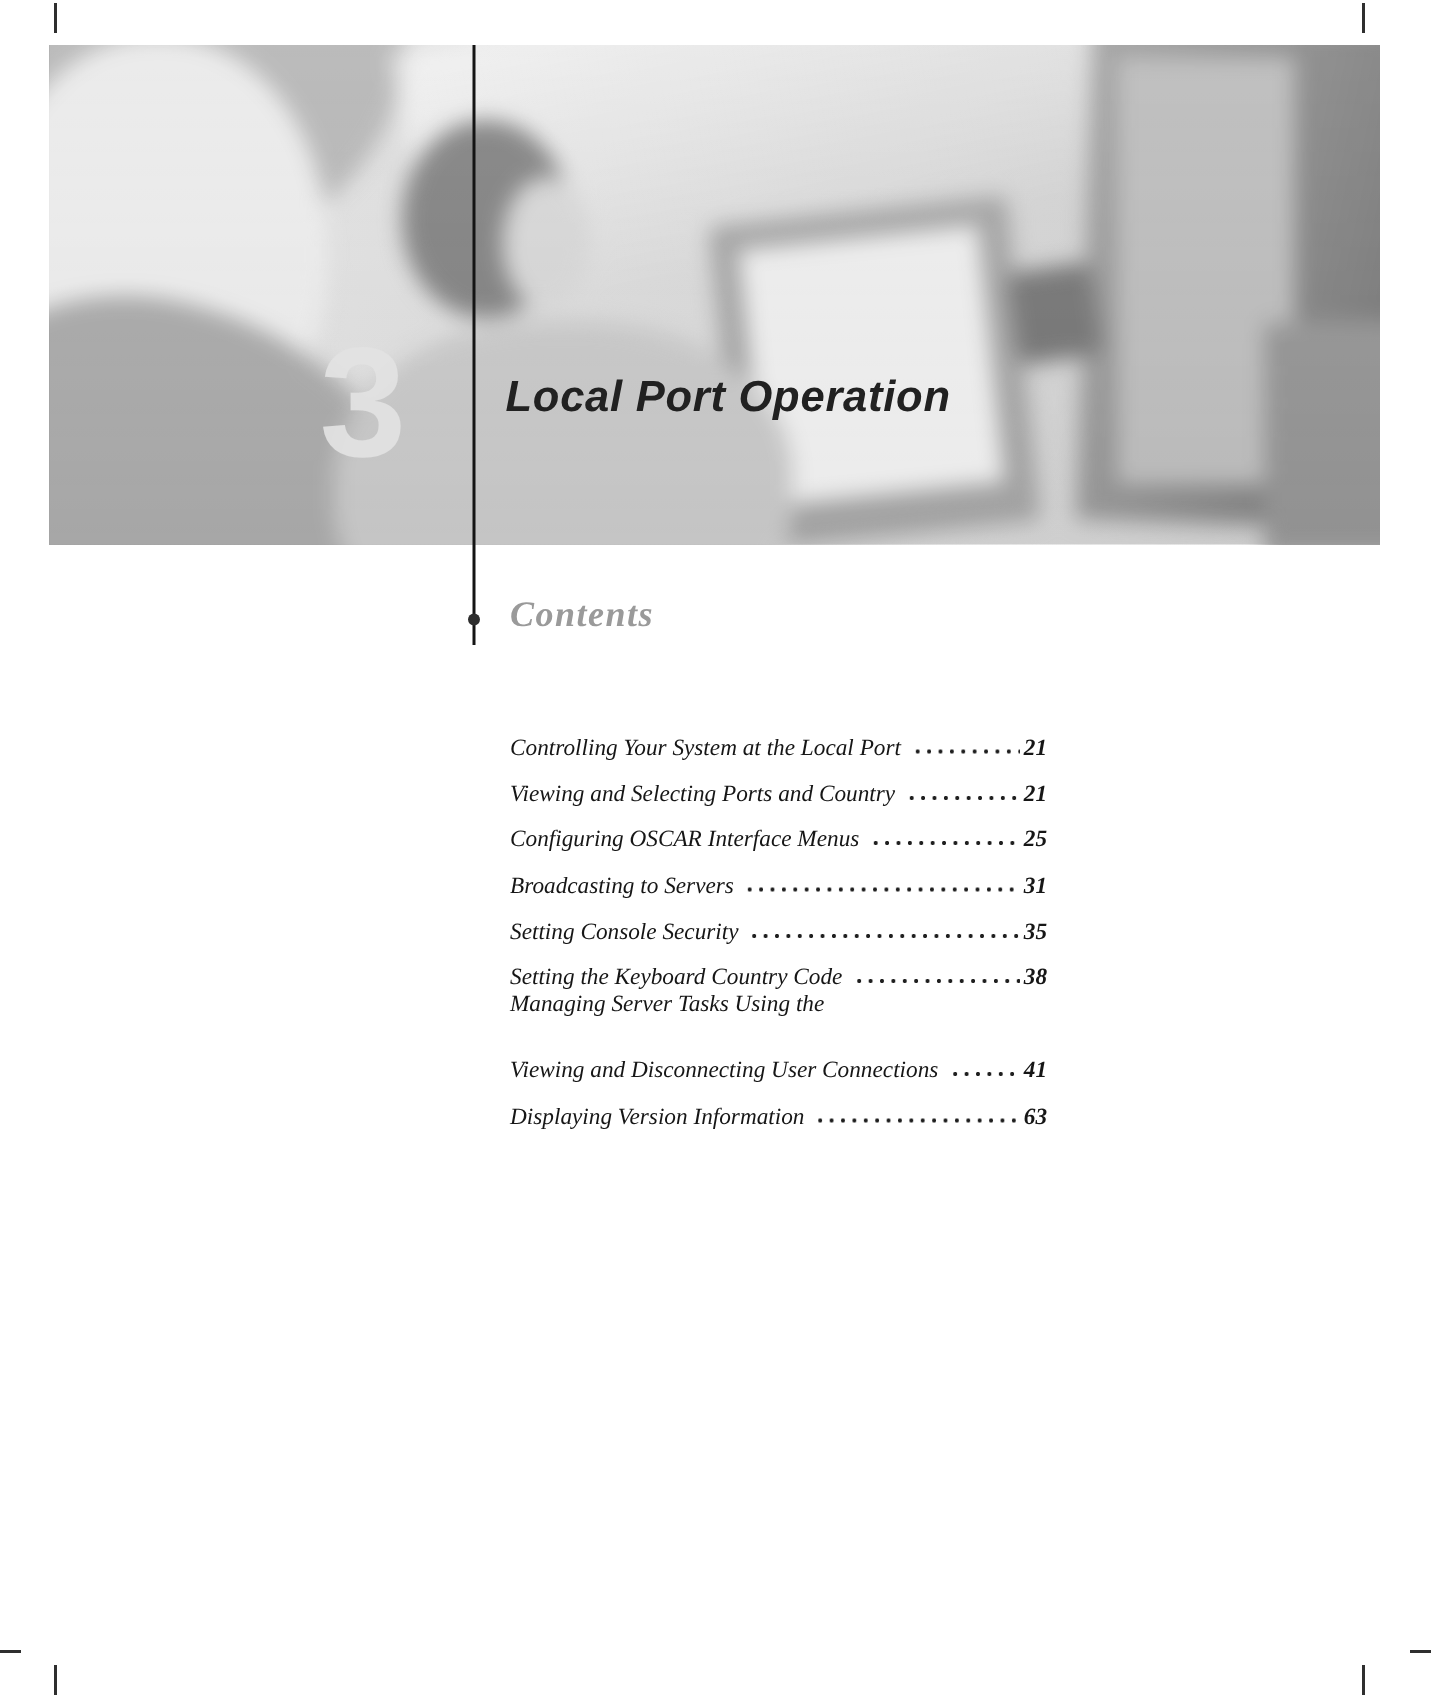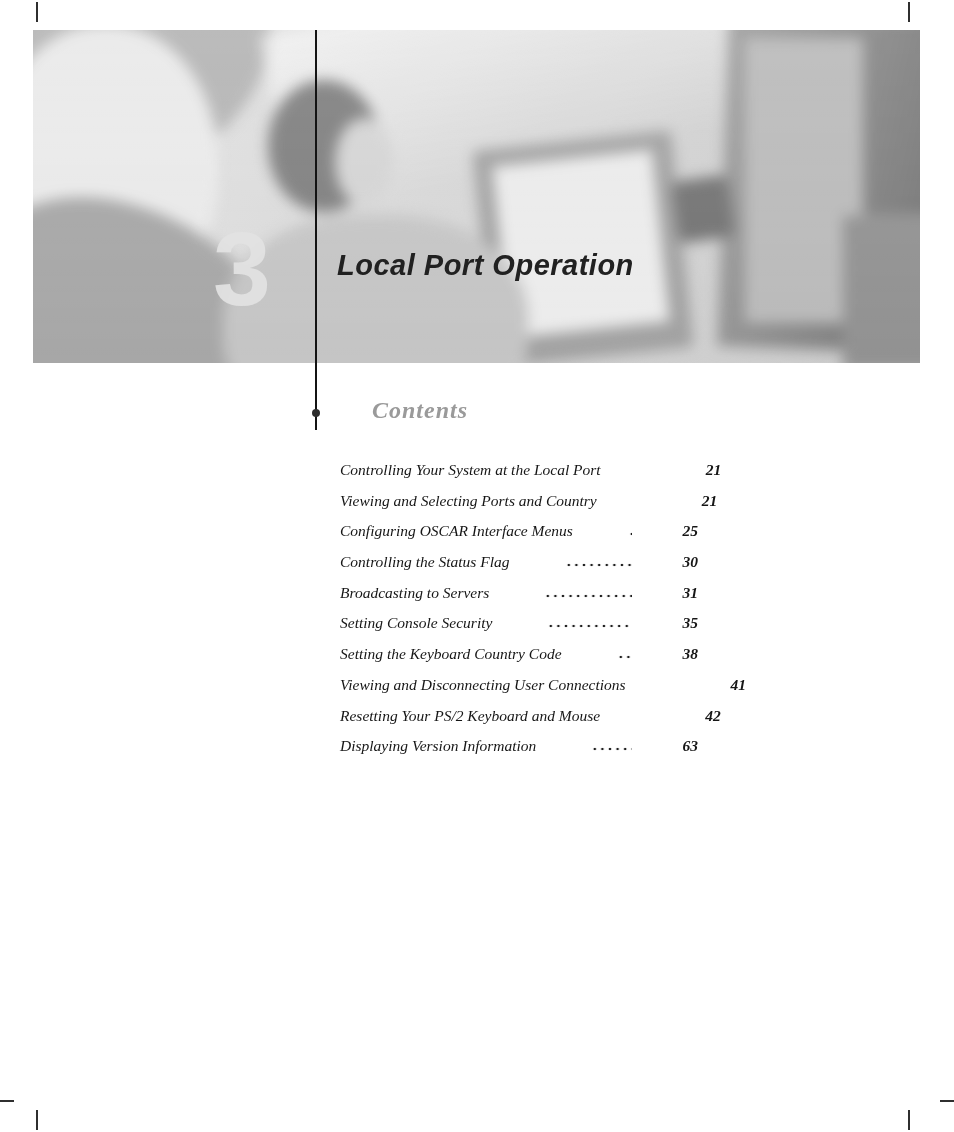--- a/index.html
+++ b/index.html
@@ -55,34 +55,34 @@
 
   
   .vrule { position:absolute; left:315px; top:30px; width:2px; height:400px; background:#141414; z-index:3; }
 
   
   .contents-bullet { position:absolute; left:312px; top:409px; width:8px; height:8px; background:#2d2d2d; border-radius:50%; z-index:4; }
   .contents-heading {
     position:absolute; left:340px; top:397px;
     font-family:"Liberation Serif", serif;
     font-style:italic; font-weight:bold; font-size:24px;
-    color:#9a9a9a; letter-spacing:1px;margin-left:32px;
+    color:#9a9a9a; letter-spacing:1px;
   }
 
   
   .toc { position:absolute; left:340px; top:461px; width:358px; }
-  .toc-row { height:30.7px; display:flex; align-items:baseline; box-sizing:border-box;gap:48px; }
+  .toc-row { height:30.7px; display:flex; align-items:baseline; box-sizing:border-box; }
   .toc-row.indent { padding-left:22px; }
   .toc-label {
     font-family:"Liberation Serif", serif;
     font-style:italic; font-size:15.5px; color:#161616; white-space:nowrap;
   }
   .toc-page {
     font-family:"Liberation Serif", serif;
-    font-style:italic; font-weight:bold; font-size:15.5px; color:#161616;
+    font-style:italic; font-weight:bold; font-size:15.5px; color:#161616;margin-top:29px;
   }
   .leader {
     flex:1; height:14px; margin:0 3px 0 6px;
     background-image:radial-gradient(circle, #1f1f1f 1.15px, rgba(0,0,0,0) 1.6px);
     background-size:7.6px 4px;
     background-repeat:repeat-x;
     background-position:1px bottom;
   }
   .toc-row.no-leader .leader { background-image:none; }
 </style>
@@ -137,58 +137,53 @@
   </div>
 
 
   <div class="toc-row">
     <span class="toc-label">Configuring OSCAR Interface Menus</span>
     <span class="leader"></span>
     <span class="toc-page">25</span>
   </div>
 
 
-  <div class="toc-row">
-    <span class="toc-label">Controlling the Status Flag</span>
-    <span class="leader"></span>
-    <span class="toc-page">30</span>
-  </div>
 
   <div class="toc-row">
     <span class="toc-label">Broadcasting to Servers</span>
     <span class="leader"></span>
     <span class="toc-page">31</span>
   </div>
 
 
   <div class="toc-row">
     <span class="toc-label">Setting Console Security</span>
     <span class="leader"></span>
     <span class="toc-page">35</span>
   </div>
 
   <div class="toc-row">
     <span class="toc-label">Setting the Keyboard Country Code</span>
     <span class="leader"></span>
     <span class="toc-page">38</span>
   </div>
 
+  <div class="toc-row no-leader">
+    <span class="toc-label">Managing Server Tasks Using the</span>
+    <span class="leader"></span>
+    <span class="toc-page"></span>
+  </div>
 
 
   <div class="toc-row">
     <span class="toc-label">Viewing and Disconnecting User Connections</span>
     <span class="leader"></span>
     <span class="toc-page">41</span>
   </div>
 
-  <div class="toc-row">
-    <span class="toc-label">Resetting Your PS/2 Keyboard and Mouse</span>
-    <span class="leader"></span>
-    <span class="toc-page">42</span>
-  </div>
 
   <div class="toc-row">
     <span class="toc-label">Displaying Version Information</span>
     <span class="leader"></span>
     <span class="toc-page">63</span>
   </div>
 
 </div>
 
 </body></html>

